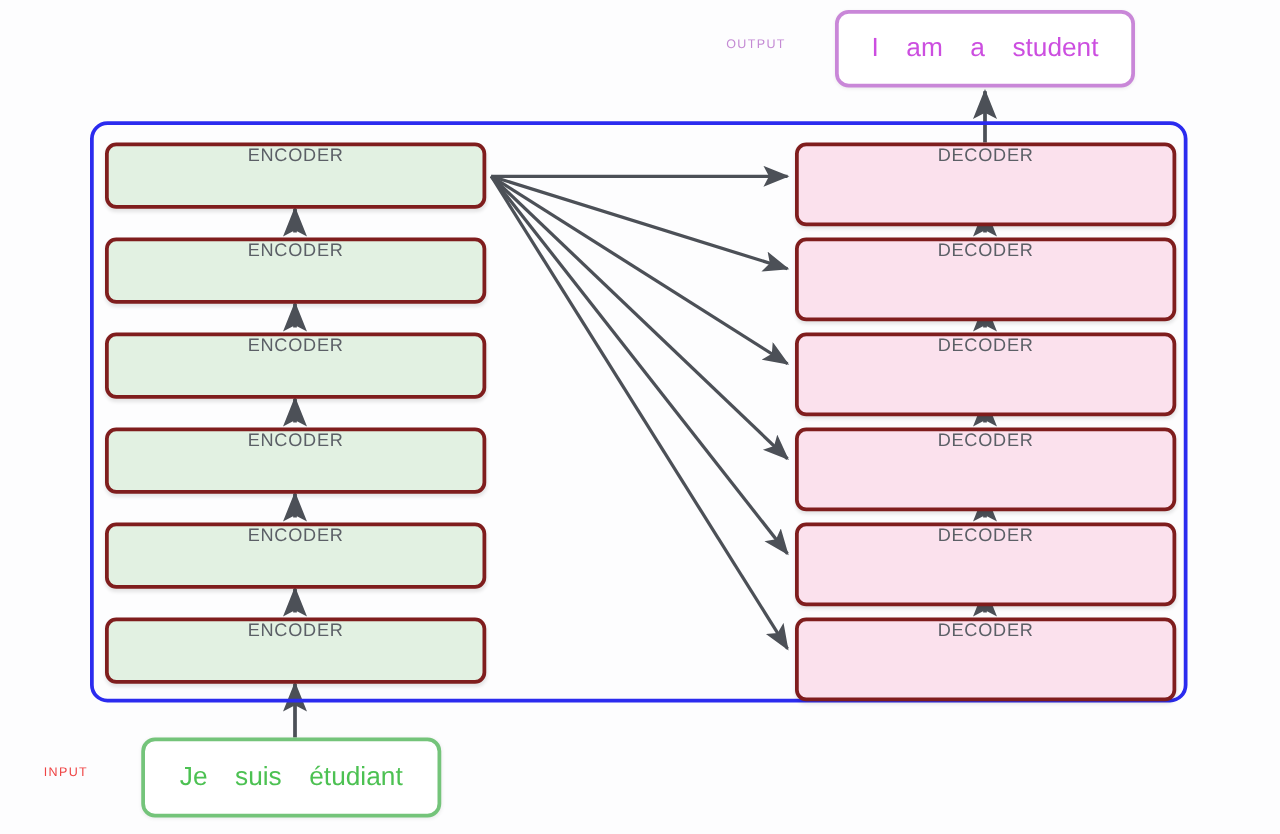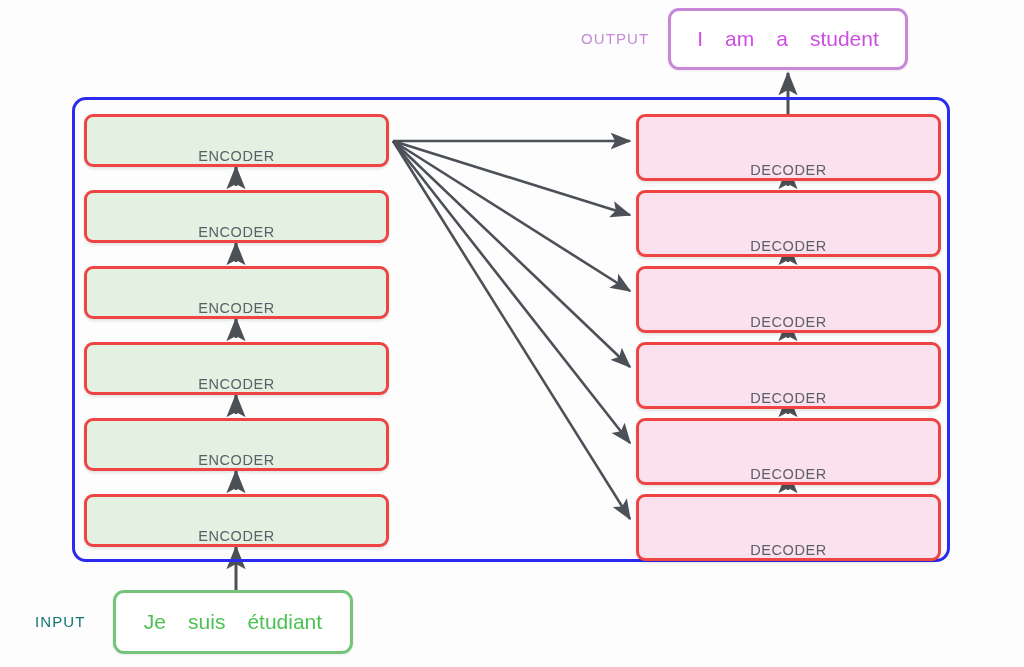--- a/index.html
+++ b/index.html
@@ -32,24 +32,24 @@
     border: 3px solid #2b2bef;
     border-radius: 14px;
     box-sizing: border-box;
     background: transparent;
   }
 
   
   .stack-box {
     position: absolute;
     box-sizing: border-box;
-    border: 3px solid #ef4444;
+    border: 3px solid #7f1d1d;
     border-radius: 9px;
     display: flex;
-    align-items: flex-end;
+    align-items: flex-start;
     justify-content: center;
     letter-spacing: 0.6px;
     font-size: 14.5px;
     color: #5b5f66;
     box-shadow: 0 2px 3px rgba(0,0,0,0.10);
   }
   .enc {
     left: 84px;
     width: 305px;
     height: 53px;
@@ -90,33 +90,33 @@
     width: 240px;
     height: 64px;
     border: 3px solid #74c47a;
     color: #4cc152;
     align-items: center;
   }
 
   
   .io-label {
     position: absolute;
-    font-size: 15px;
+    font-size: 10px;
     letter-spacing: 1.1px;
     white-space: nowrap;
   }
   #output-label {
     left: 581px;
     top: 30px;
     color: #c48ad4;
   }
   #input-label {
     left: 35px;
     top: 613px;
-    color: #0f766e;
+    color: #ef4444;
   }
 
   svg { overflow: visible; }
 </style>
 </head>
 <body>
 
 <div id="canvas">
 
   <svg id="arrow-layer" width="1024" height="667" style="position:absolute;left:0;top:0;">

